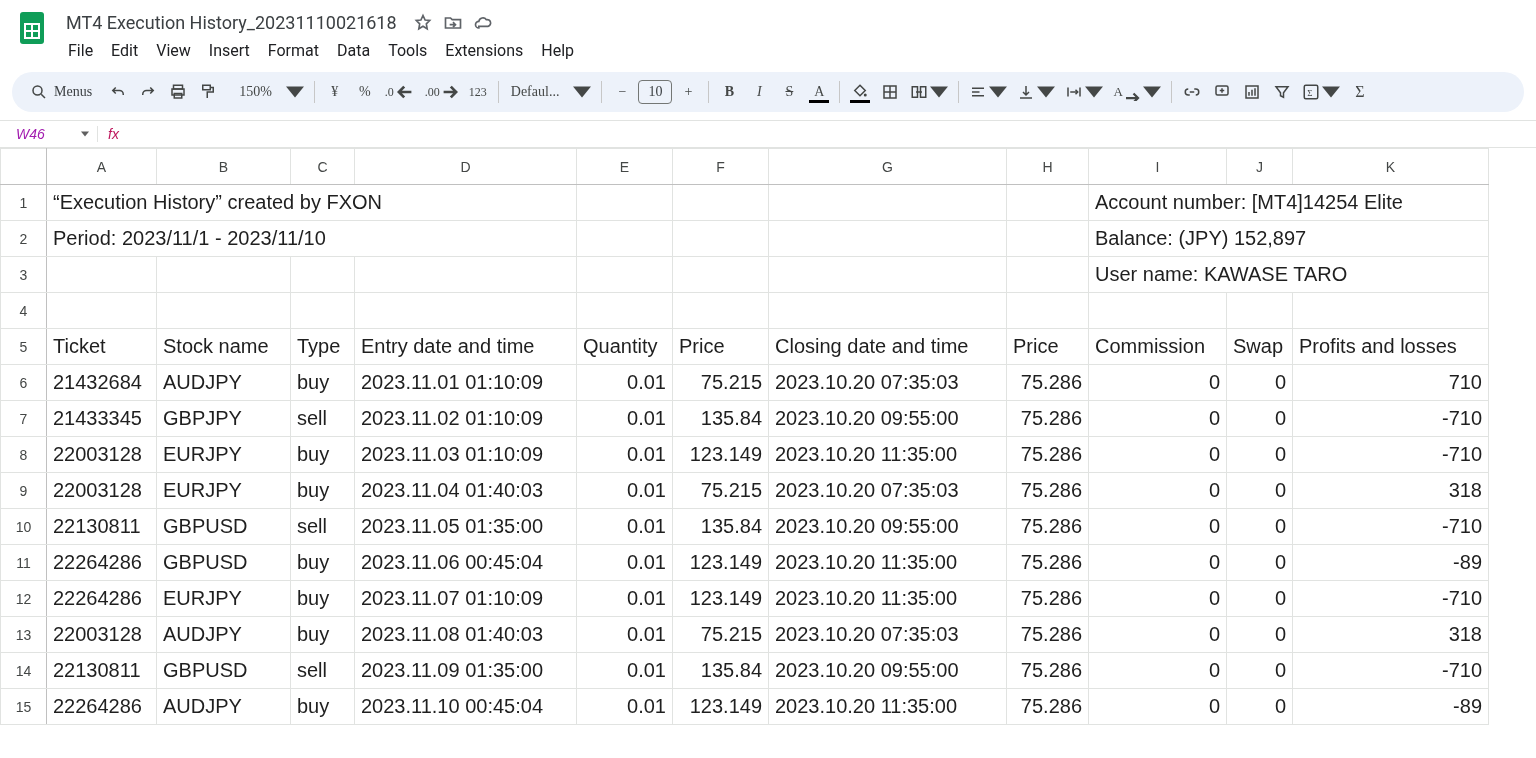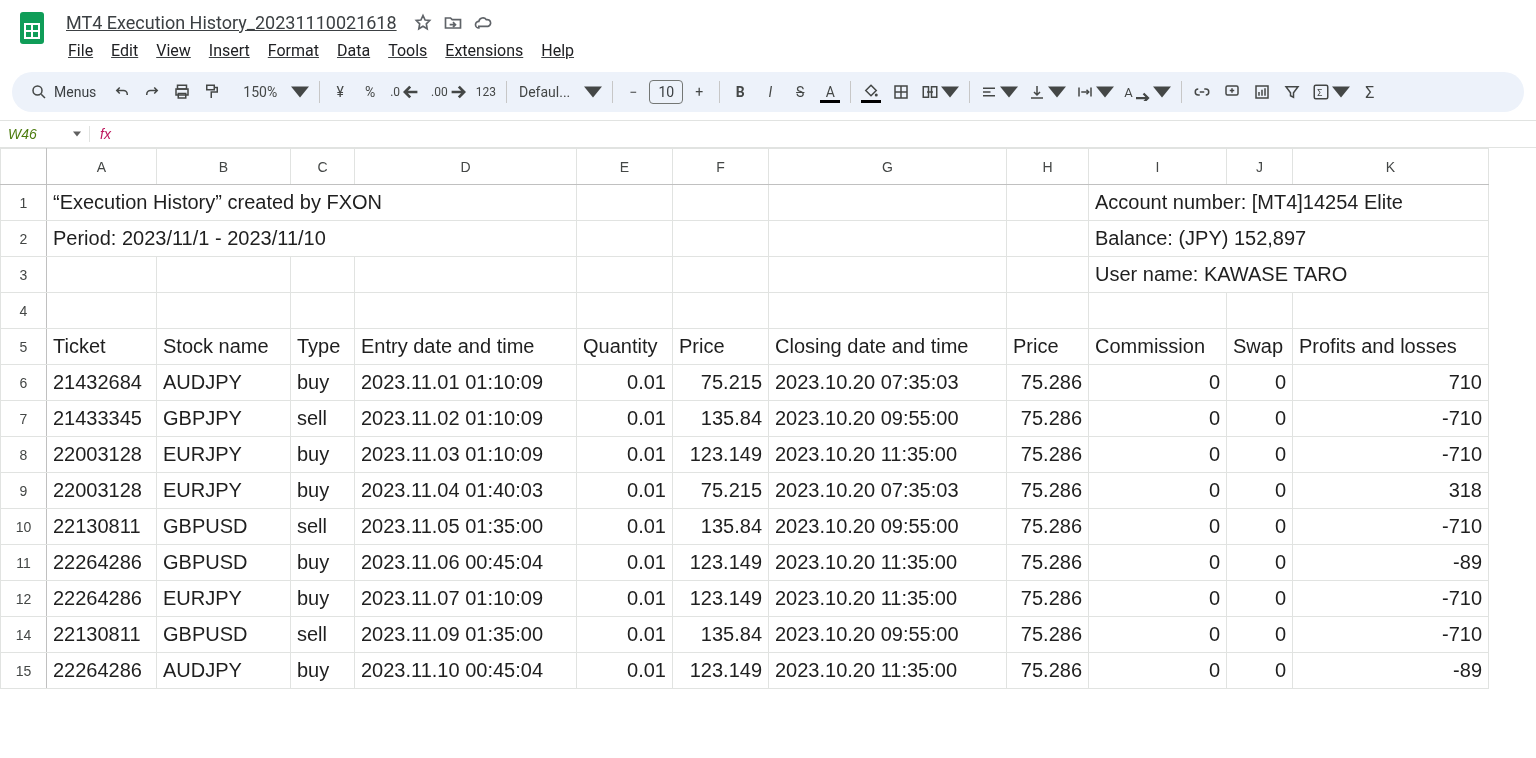--- a/index.html
+++ b/index.html
@@ -2,41 +2,41 @@
 <html><head>
 <meta charset="utf-8">
 <style>
 * { margin: 0; padding: 0; box-sizing: border-box; }
 body { font-family: "Google Sans", Roboto, Arial, sans-serif; font-size: 14px; color: #3c4043; background: #fff; overflow: hidden; }
 
 
 .title-area { display: flex; align-items: flex-start; padding: 8px 12px 0 12px; gap: 8px; }
 .logo { width: 40px; height: 40px; display: flex; align-items: center; justify-content: center; }
 .logo svg { width:36px; height:36px;}
-.title-right { flex: 1; text-decoration: underline; }
+.title-right { flex: 1; }
 .doc-title-row { display: flex; align-items: center; gap: 10px; padding: 2px 0 0 0; }
 .doc-title { font-size: 18px; color: #3c4043; padding: 2px 6px; }
 .title-icon { width: 20px; height: 20px; color: #5f6368; fill: #5f6368; display:flex; align-items:center; justify-content:center; cursor:pointer;}
 .menu-row { display: flex; gap: 2px; padding: 2px 0 4px 0; }
 .menu-item { padding: 4px 8px; font-size: 16px; color: #202124; border-radius: 4px; cursor: pointer; }
 
 
-.toolbar { display: flex; align-items: center; background: #edf2fa; border-radius: 24px; margin: 4px 12px 8px 12px; padding: 5px 8px; height: 40px; gap: 2px; }
+.toolbar { display: flex; align-items: center; background: #edf2fa; border-radius: 24px; margin: 4px 12px 8px 12px; padding: 5px 8px; height: 40px; gap: 2px; font-family: Liberation Serif, serif; }
 .tbtn { min-width: 28px; height: 28px; display: flex; align-items: center; justify-content: center; border-radius: 4px; cursor: pointer; color: #444746; fill:#444746; font-size: 14px; padding: 0 4px;}
 .tsep { width: 1px; height: 22px; background: #c7c7c7; margin: 0 4px; }
 .menus-pill { display:flex; align-items:center; gap:6px; padding: 4px 10px; border-radius: 4px; cursor:pointer;}
 .zoom { font-size:14px; padding:0 6px;margin-left:9px;}
 .font-select { font-size:14px; padding:0 6px; max-width:70px; overflow:hidden; white-space:nowrap;}
 .font-size-box { border:1px solid #747775; border-radius:4px; width:34px; height:24px; display:flex; align-items:center; justify-content:center; font-size:14px;}
 .tbtn svg { width:18px; height:18px; }
 .dd-caret { width:8px; height:8px; margin-left:2px;}
 
 
 .formula-row { display:flex; align-items:center; border-top:1px solid #e1e3e1; border-bottom:1px solid #e1e3e1; height:28px; font-size:14px;}
-.name-box { width:90px; padding:0 8px; display:flex; align-items:center; justify-content:space-between; border-right:1px solid #e1e3e1; color:#4d7c0f; font-style: italic; font-family: Arial;}
+.name-box { width:90px; padding:0 8px; display:flex; align-items:center; justify-content:space-between; border-right:1px solid #e1e3e1; color:#a21caf; font-style: italic; font-family: Arial; margin-left: 8px;}
 .fx-label { padding:0 10px; color:#be185d; font-style:italic; font-family: Liberation Sans, sans-serif;}
 .formula-input { flex:1; }
 
 
 .sheet { position:relative; font-family: Arial, sans-serif; }
 table.grid { border-collapse: collapse; table-layout: fixed; }
 table.grid th, table.grid td { border: 1px solid #e1e3e1; font-size: 20px; font-weight:400; color:#1f1f1f; height:36px; overflow:hidden; white-space:nowrap; }
 table.grid th { background:#fff; font-weight:400; color:#444746; text-align:center; position:sticky; }
 .corner { width:46px; background:#fff !important; border-right:1px solid #c0c0c0 !important; border-bottom:1px solid #c0c0c0 !important;}
 .col-header { height:24px !important; font-size:14px !important; border-bottom:1px solid #c0c0c0 !important; background:#fff; cursor:pointer;}
@@ -459,20 +459,34 @@
           <td class="cell  col-D">2023.11.07 01:10:09</td>
           <td class="cell num col-E">0.01</td>
           <td class="cell num col-F">123.149</td>
           <td class="cell  col-G">2023.10.20 11:35:00</td>
           <td class="cell num col-H">75.286</td>
           <td class="cell num col-I">0</td>
           <td class="cell num col-J">0</td>
           <td class="cell num col-K">-710</td>
         </tr>
         <tr>
+          <th class="row-header">13</th>
+          <td class="cell  col-A">22003128</td>
+          <td class="cell  col-B">AUDJPY</td>
+          <td class="cell  col-C">buy</td>
+          <td class="cell  col-D">2023.11.08 01:40:03</td>
+          <td class="cell num col-E">0.01</td>
+          <td class="cell num col-F">75.215</td>
+          <td class="cell  col-G">2023.10.20 07:35:03</td>
+          <td class="cell num col-H">75.286</td>
+          <td class="cell num col-I">0</td>
+          <td class="cell num col-J">0</td>
+          <td class="cell num col-K">318</td>
+        </tr>
+        <tr>
           <th class="row-header">14</th>
           <td class="cell  col-A">22130811</td>
           <td class="cell  col-B">GBPUSD</td>
           <td class="cell  col-C">sell</td>
           <td class="cell  col-D">2023.11.09 01:35:00</td>
           <td class="cell num col-E">0.01</td>
           <td class="cell num col-F">135.84</td>
           <td class="cell  col-G">2023.10.20 09:55:00</td>
           <td class="cell num col-H">75.286</td>
           <td class="cell num col-I">0</td>

